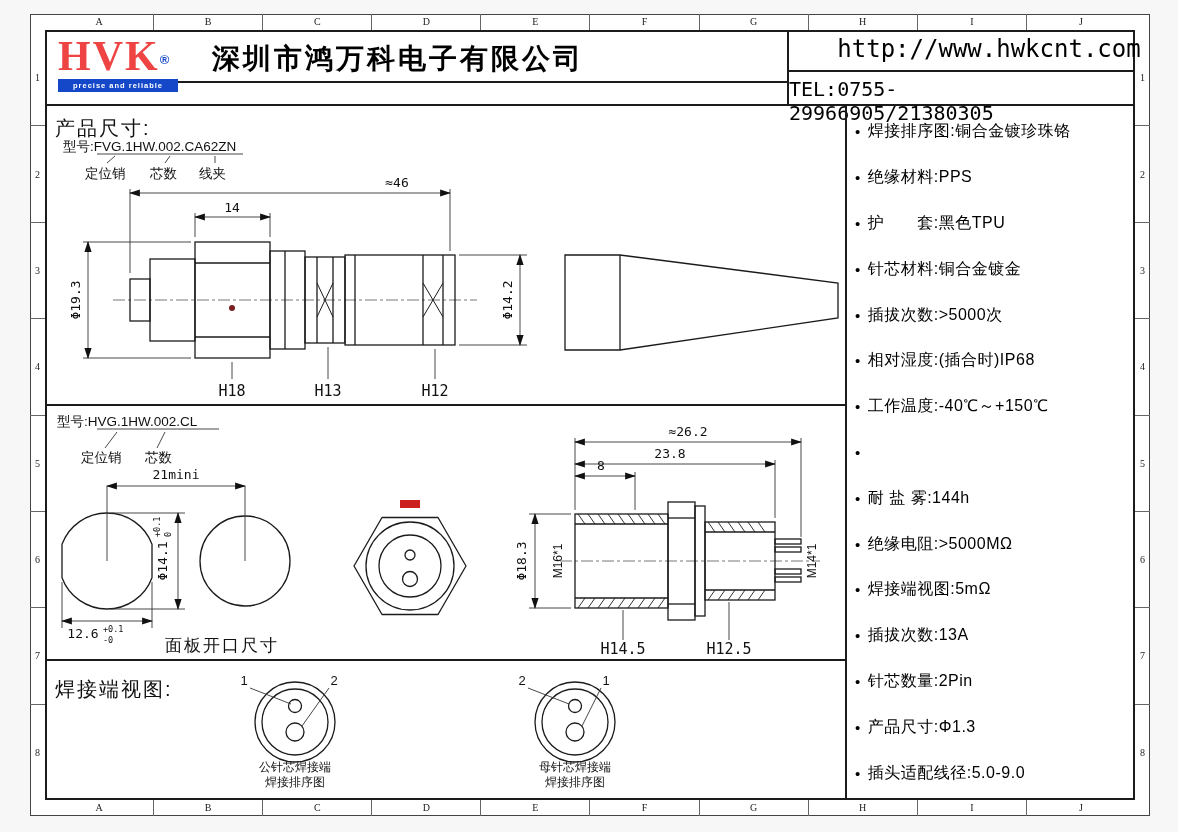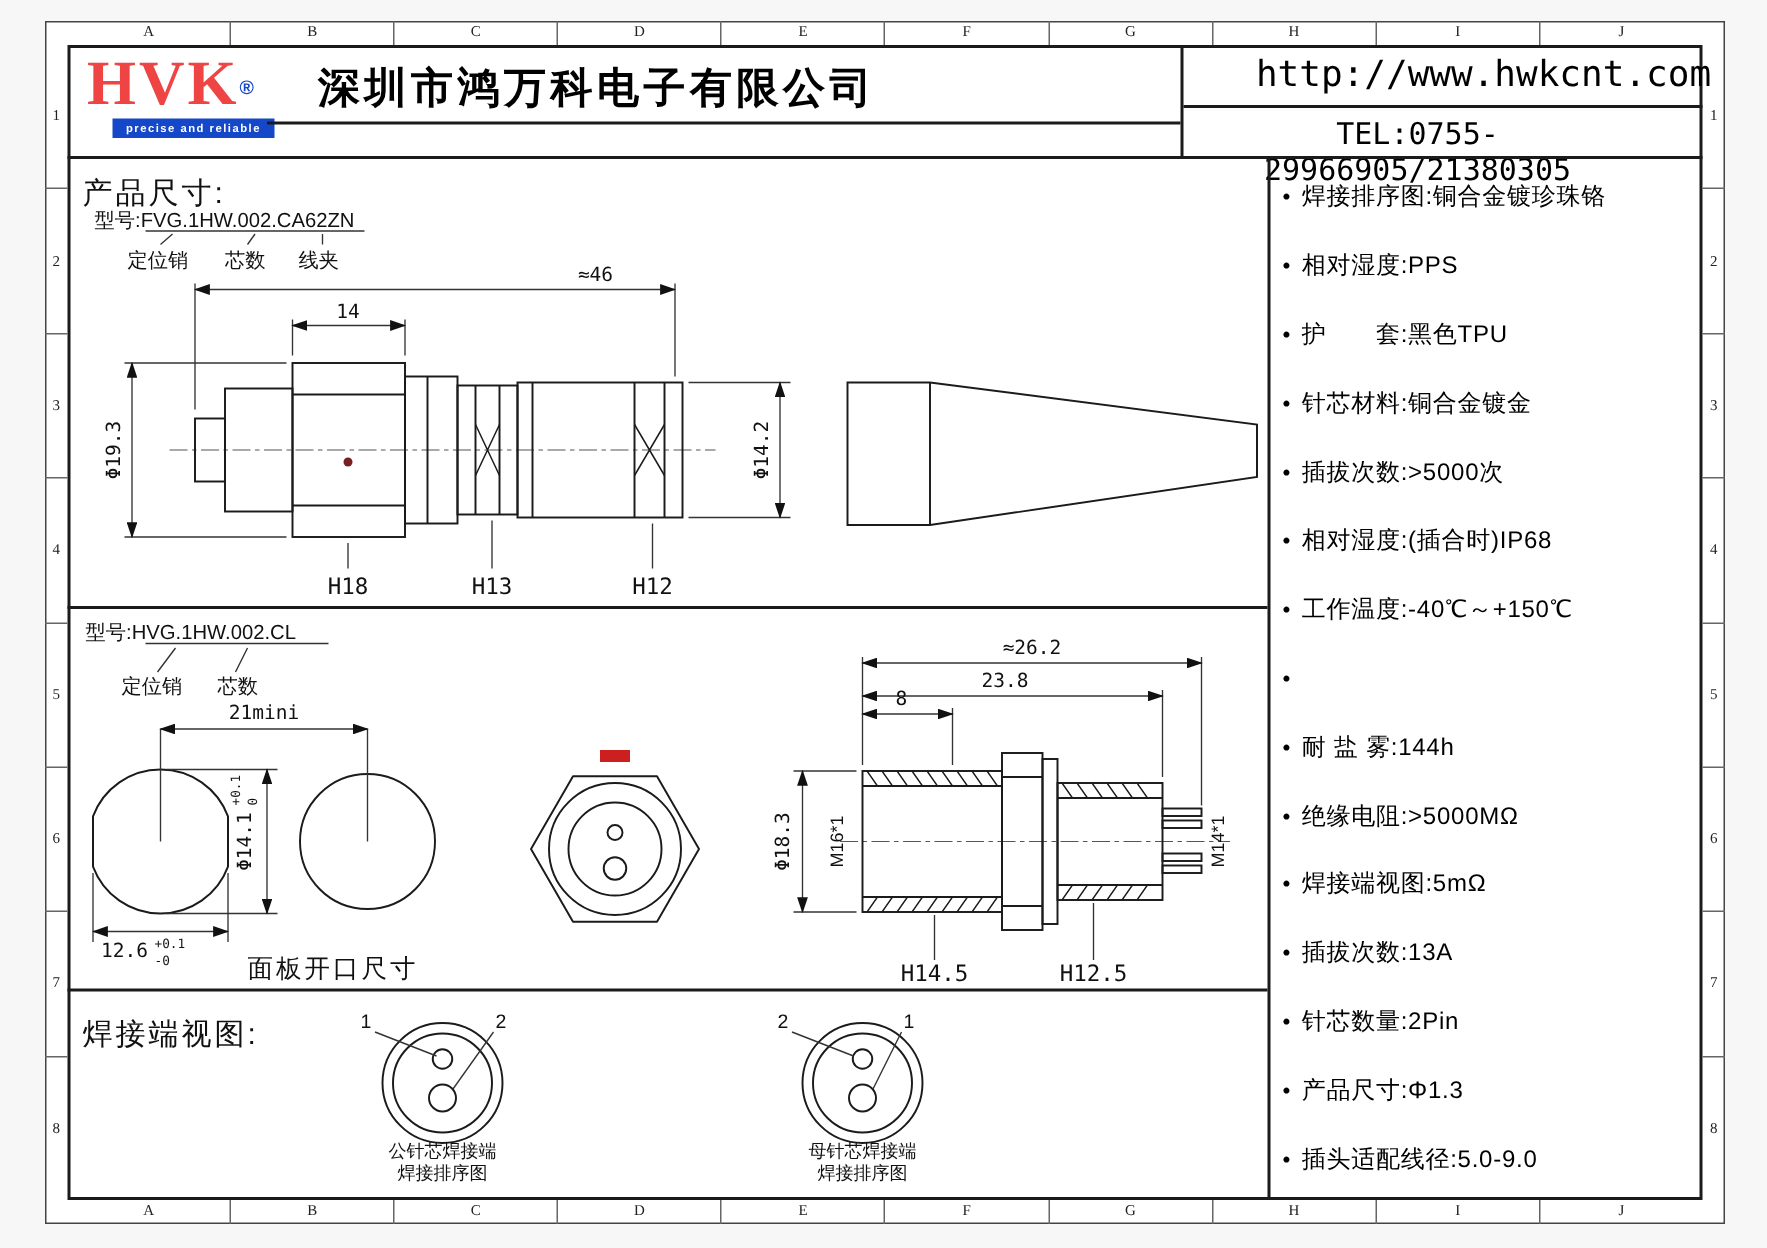--- a/index.html
+++ b/index.html
@@ -16,24 +16,24 @@
   .band-h .gc + .gc { border-left:1px solid #666; }
   .band-v .gc { line-height:normal; display:flex; align-items:center; justify-content:center; }
   .band-v .gc + .gc { border-top:1px solid #666; }
   
   .hline { background:#1b1b1b; height:1.5px; }
   .vline { background:#1b1b1b; width:1.5px; }
   
   .logo-wrap { left:58px; top:34px; }
   .logo-text { font-size:42px; font-weight:800; color:#ef4444; letter-spacing:2px; line-height:1.05; font-family:Liberation Serif, serif; }
   .logo-reg { font-size:13px; color:#1448c8; vertical-align:super; font-weight:700; }
-  .logo-bar { background:#1448c8; color:#fff; font-size:7.5px; font-weight:700; letter-spacing:1px; text-align:center; padding:2px 0; width:108px; margin-top:1px;margin-left:17px; }
+  .logo-bar { background:#1448c8; color:#fff; font-size:7.5px; font-weight:700; letter-spacing:1px; text-align:center; padding:2px 0; width:120px; margin-top:1px; }
   .company { left:180px; top:40px; font-size:28px; font-weight:700; letter-spacing:3px; color:#000;margin-left:32px; }
   .website { left:789px; top:35px; width:400px; text-align:center; font-family:"DejaVu Sans Mono",monospace; font-size:24px; color:#000; }
-  .tel { left:789px; top:77px; width:312px; text-align:center; font-family:"DejaVu Sans Mono",monospace; font-size:20px; color:#000; }
+  .tel { left:789px; top:77px; width:312px; text-align:left; font-family:"DejaVu Sans Mono",monospace; font-size:20px; color:#000; }
   
   .specs { left:847px; top:105px; width:288px; height:695px; display:flex; flex-direction:column; padding:4px 0 4px 8px; }
   .spec { flex:1; display:flex; align-items:center; font-size:16px; letter-spacing:0.5px; color:#000; }
   .spec .bu { font-size:15px; margin-right:7px; }
   
   svg text { fill:#111; font-family:"Liberation Sans",sans-serif; }
   .t14 { font-size:13.5px; }
   .t12 { font-size:12px; }
   .t13 { font-size:13px; }
   .t20 { font-size:20px; letter-spacing:2px; }
@@ -110,21 +110,21 @@
 <div class="abs hline" style="left:45px; top:404px; width:800px;"></div>
 <div class="abs hline" style="left:45px; top:659px; width:800px;"></div>
 
 <div class="abs specs">
   <div class="spec">
       <span class="bu">•</span>
       <span>焊接排序图:铜合金镀珍珠铬</span>
     </div>
   <div class="spec">
       <span class="bu">•</span>
-      <span>相对湿度:PPS</span>
+      <span>绝缘材料:PPS</span>
     </div>
   <div class="spec">
       <span class="bu">•</span>
       <span>护　　套:黑色TPU</span>
     </div>
   <div class="spec">
       <span class="bu">•</span>
       <span>针芯材料:铜合金镀金</span>
     </div>
   <div class="spec">

